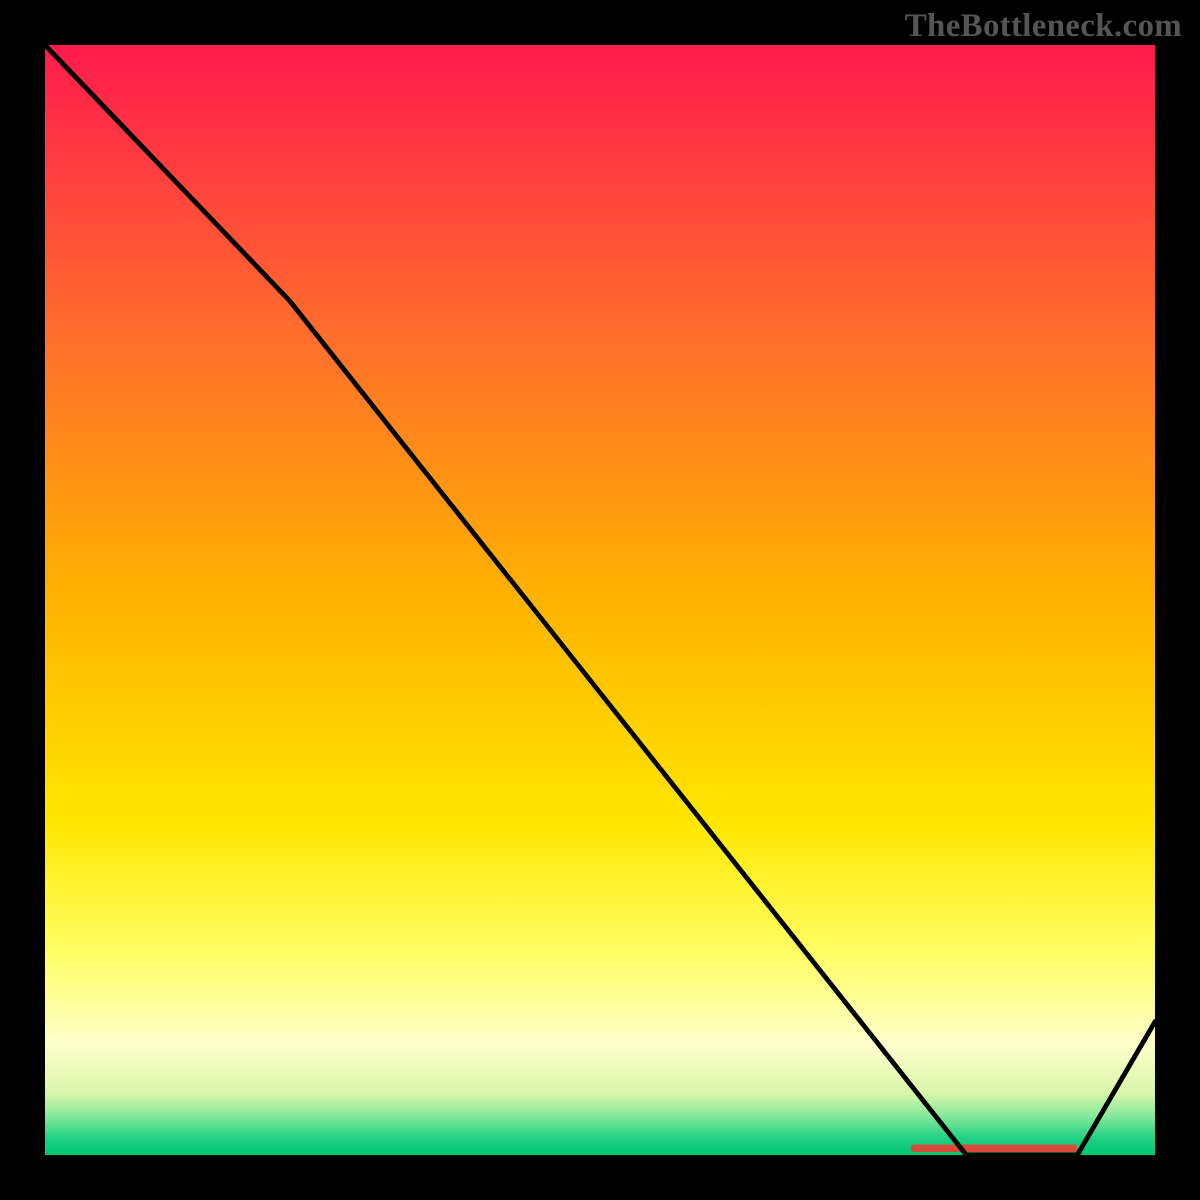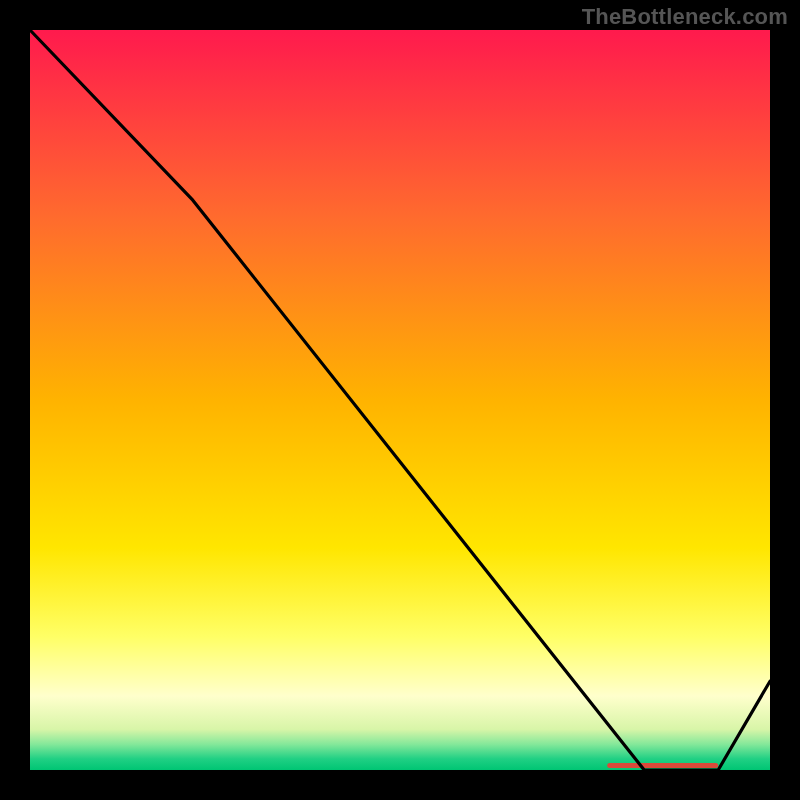--- a/index.html
+++ b/index.html
@@ -18,20 +18,21 @@
   }
   .watermark {
     position: absolute;
     top: 4px;
     right: 12px;
     color: #555555;
     font-size: 22px;
     font-weight: 600;
     letter-spacing: 0.2px;
     user-select: none;
+    font-family: Liberation Serif, serif;
   }
   svg {
     display: block;
   }
 </style>
 </head>
 <body>
 
 <div class="stage">
   <div class="watermark">TheBottleneck.com</div>

